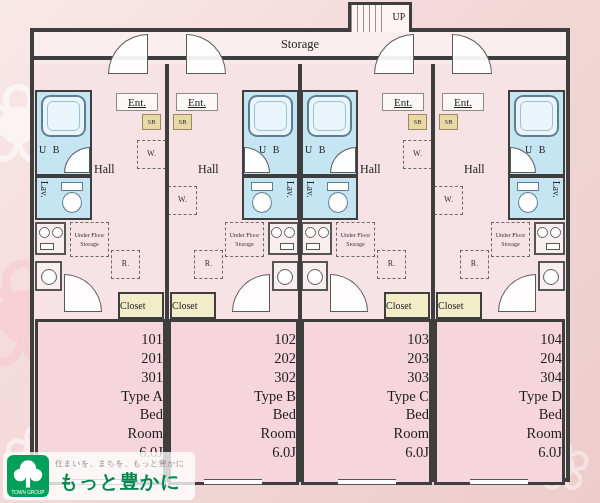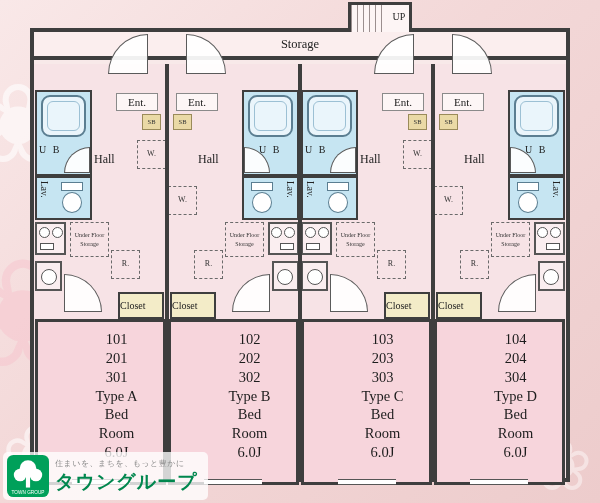--- a/index.html
+++ b/index.html
@@ -50,25 +50,25 @@
   .bathtub { position:absolute; left:4px; top:3px; width:45px; height:42px;
     border:2px solid #5b7e91; border-radius:9px; background:#eaf5fb; }
   .bathtub::after { content:""; position:absolute; inset:4px; border:1.5px solid #9cc0d4;
     border-radius:6px; }
   .ub-label { position:absolute; left:2px; top:52px; width:36px; text-align:left;
     font-size:10px; letter-spacing:2px; color:#222; }
   .ub-arc { left:27px; top:55px; width:26px; height:26px; }
 
   .ent-label { position:absolute; left:82px; top:29px; width:42px; height:18px;
     background:#fdf6f6; border:1px solid #8a8a8a; font-size:11px; line-height:16px;
-    text-align:center; color:#222; }
+    text-align:center; color:#222;text-decoration:underline; }
   .sb-box { position:absolute; left:108px; top:50px; width:19px; height:16px;
     background:#ead9a6; border:1px solid #9a8a5a; font-size:6.5px; line-height:14px;
     text-align:center; color:#333; }
-  .hall-label { position:absolute; left:60px; top:88px; width:42px;
+  .hall-label { position:absolute; left:60px; top:98px; width:42px;
     font-size:12px; color:#222; }
   .w-box { position:absolute; left:103px; top:76px; width:29px; height:29px;
     border:1.5px dashed #6a6a6a; font-size:8px; line-height:26px; text-align:center; color:#333; }
   .unit.mirrored .w-box { top:122px; }
 
   .lav-room { position:absolute; left:1px; top:112px; width:57px; height:44px;
     background:#c6e5f2; border:2px solid #3e3e3e; }
   .lav-label { position:absolute; left:2px; top:3px; writing-mode:vertical-rl;
     font-size:9.5px; color:#222; }
   .toilet { position:absolute; left:24px; top:4px; width:24px; }
@@ -93,32 +93,32 @@
     padding-top:8px; color:#333; white-space:pre-line; }
   .r-box { position:absolute; left:77px; top:186px; width:29px; height:29px;
     border:1.5px dashed #6a6a6a; font-size:8px; line-height:26px; text-align:center; color:#333; }
 
   .closet-box { position:absolute; left:84px; top:228px; width:46px; height:27px;
     background:#f3ecc8; border:2px solid #3e3e3e; font-size:10px; line-height:23px;
     text-align:left; color:#222; }
 
   .bedroom { position:absolute; left:1px; top:255px; width:131px; height:166px;
     background:#f7d5dc; border:3px solid #3e3e3e; }
-  .room-info { position:absolute; left:0; top:8px; width:100%; text-align:center;
+  .room-info { position:absolute; left:0; top:8px; width:100%; text-align:right;
     font-size:14.5px; line-height:1.3; color:#1d1d1d; white-space:pre-line;padding-left:32px; }
   .window { position:absolute; left:34px; bottom:-3px; width:58px; height:6px;
     background:#fff; border-top:1.5px solid #555; border-bottom:1.5px solid #555; z-index:2; }
 
   
   .footer-logo { position:absolute; left:3px; bottom:3px; z-index:10;
     display:flex; align-items:center; gap:6px; padding:3px 10px 3px 4px;
     background:rgba(255,255,255,.78); border-radius:5px;
     font-family:"Liberation Sans","DejaVu Sans",sans-serif; }
   .tree-badge { width:42px; height:42px; display:block; }
-  .logo-text { display:flex; flex-direction:column; }
+  .logo-text { display:flex; flex-direction:column;text-align:center; }
   .tagline { font-size:8px; color:#8a8a8a; letter-spacing:.5px; }
   .brand { font-size:19px; font-weight:bold; color:#00874e; letter-spacing:1px; }
 </style>
 </head>
 <body>
 
 <span class="flower f1">❀</span>
 <span class="flower f2">❀</span>
 <span class="flower f3">❀</span>
 <span class="flower f4">❀</span>
@@ -318,15 +318,15 @@
   <svg class="tree-badge" viewBox="0 0 40 40">
     <rect x="0" y="0" width="40" height="40" rx="6" fill="#00a05a"></rect>
     <circle cx="20" cy="13" r="8" fill="#ffffff"></circle>
     <circle cx="12.5" cy="19" r="6" fill="#ffffff"></circle>
     <circle cx="27.5" cy="19" r="6" fill="#ffffff"></circle>
     <rect x="18" y="18" width="4" height="13" fill="#ffffff"></rect>
     <text x="20" y="37" font-size="4.5" fill="#ffffff" text-anchor="middle">TOWN GROUP</text>
   </svg>
   <div class="logo-text">
     <div class="tagline">住まいを、まちを、もっと豊かに</div>
-    <div class="brand">タウングループ</div>
+    <div class="brand">もっと豊かに</div>
   </div>
 </div>
 
 </body></html>

